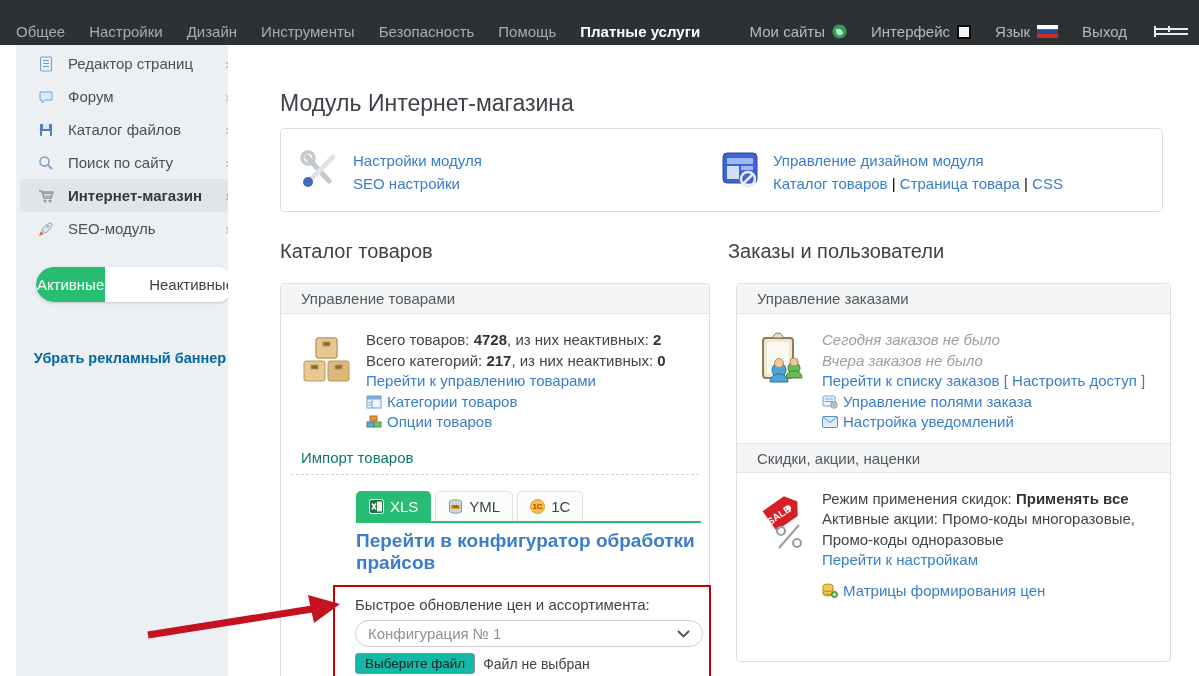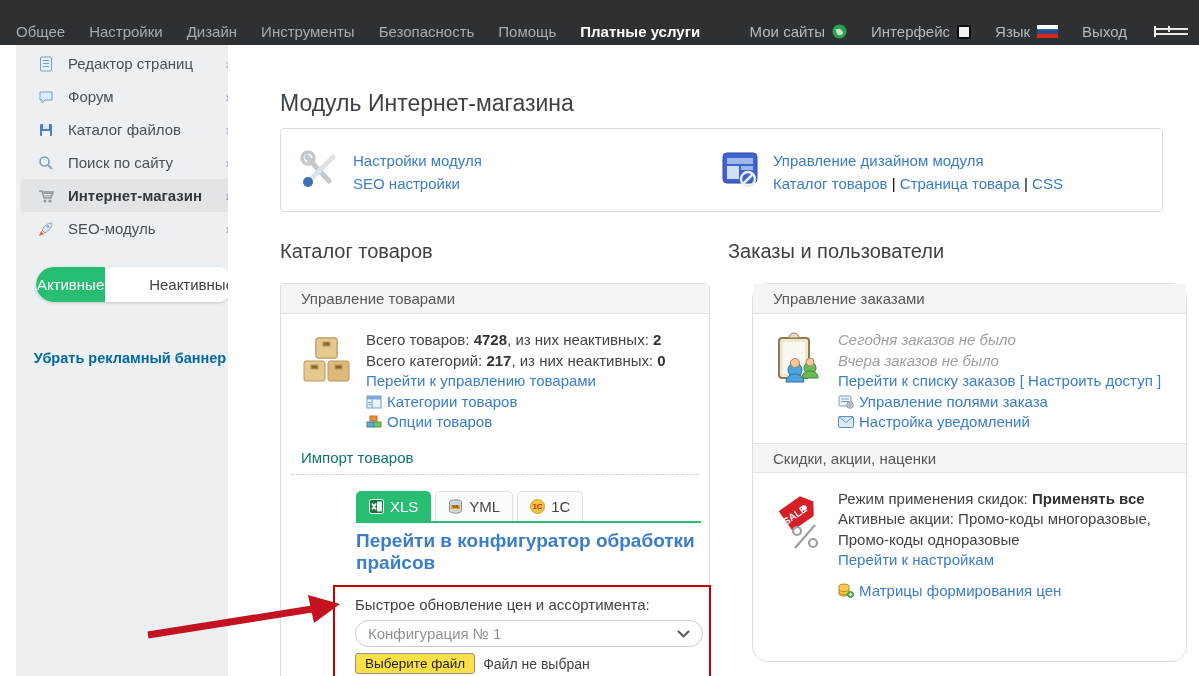--- a/index.html
+++ b/index.html
@@ -42,21 +42,21 @@
     border:1px solid #dcdfe1; border-radius:4px; }
   .tb-col { position:absolute; top:20px; display:flex; gap:12px; }
   .tb-col.l { left:18px; } .tb-col.r { left:440px; }
   .tb-links { font-size:15px; line-height:23px; }
 
   .h2 { position:absolute; font-size:20px; color:#3c4247; font-weight:400; top:195px; }
   .h2.catalog { left:52px; } .h2.orders { left:500px; }
 
   .panel { position:absolute; top:238px; border:1px solid #dcdfe1; border-radius:4px 4px 0 0; background:#fff; }
   .panel.left { left:52px; width:430px; height:450px; }
-  .panel.right { left:524px; width:435px; height:379px; border-radius:15px; }
+  .panel.right { left:508px; width:435px; height:379px; border-radius:4px; }
   .p-header { height:30px; background:#f3f5f6; border-bottom:1px solid #e3e6e8;
     line-height:30px; padding-left:20px; font-size:15px; color:#54595d; }
   .p-row { display:flex; padding:16px 14px 10px 20px; }
   .p-icon { width:55px; flex:0 0 55px; margin-right:10px; line-height:0; padding-top:2px; }
   .p-text { font-size:15px; color:#3f4549; line-height:20.5px; }
   .ico-line { display:flex; align-items:center; gap:5px; }
   .mini { line-height:0; }
   .muted-i { color:#9aa0a5; font-style:italic; }
 
   .import-hd { margin:6px 0 0 20px; color:#0f766e; font-size:15px; }
@@ -70,21 +70,21 @@
   .cfg-link { display:inline-block; margin:7px 0 0 75px; font-size:19px;font-weight:bold; }
 
   .redbox { position:absolute; left:52px; top:301px; width:378px; height:123px;
     border:2px solid var(--red); background:#fff; padding:9px 0 0 20px; }
   .qu-label { font-size:15px; color:#3f4549; }
   .qu-select { margin-top:7px; width:348px; height:27px; border:1px solid #c9cdd0;
     border-radius:14px; display:flex; align-items:center; padding:0 12px; color:#8d9398;
     font-size:15px; background:#fff; cursor:pointer; }
   .qu-select .caret { margin-left:auto; color:#555; font-size:13px; }
   .file-row { margin-top:6px; display:flex; align-items:center; gap:8px; }
-  .file-btn { font-size:13.5px; color:#222; background:#fde047; border:1px solid #8f9498;
+  .file-btn { font-size:13.5px; color:#222; background:#14b8a6; border:1px solid #8f9498;
     border-radius:3px; padding:2px 9px; cursor:pointer; font-family:"Liberation Sans",sans-serif; }
   .file-status { font-size:14px; color:#3f4549; }
 
   .promo-wrap { width:330px; }
   .arrow-svg { position:absolute; left:140px; top:593px; pointer-events:none; }
   .nw { white-space:nowrap; }
   b { color:#2f3437; }
 </style>
 </head>
 <body>

